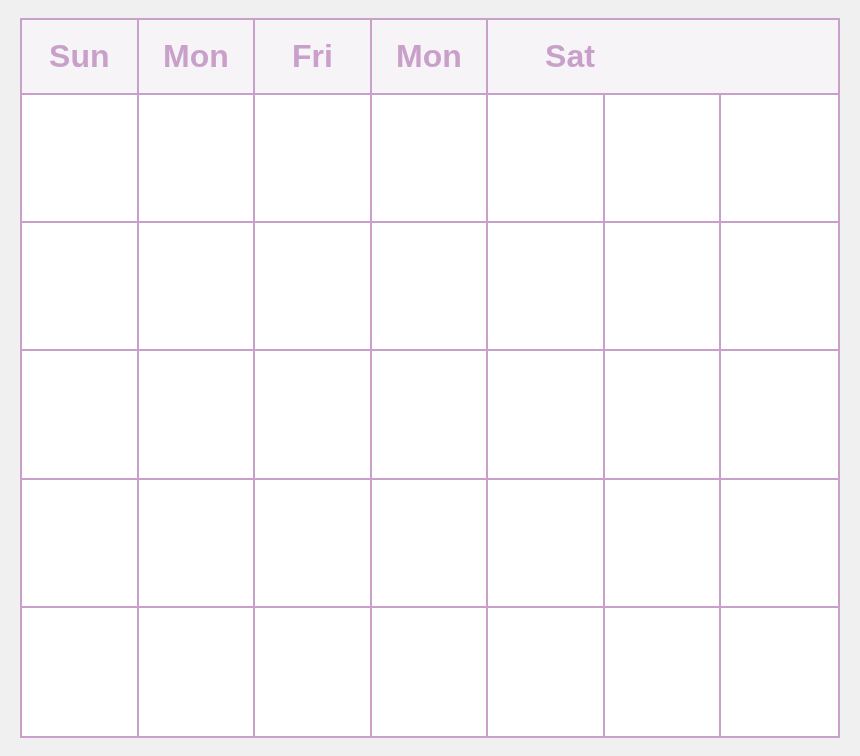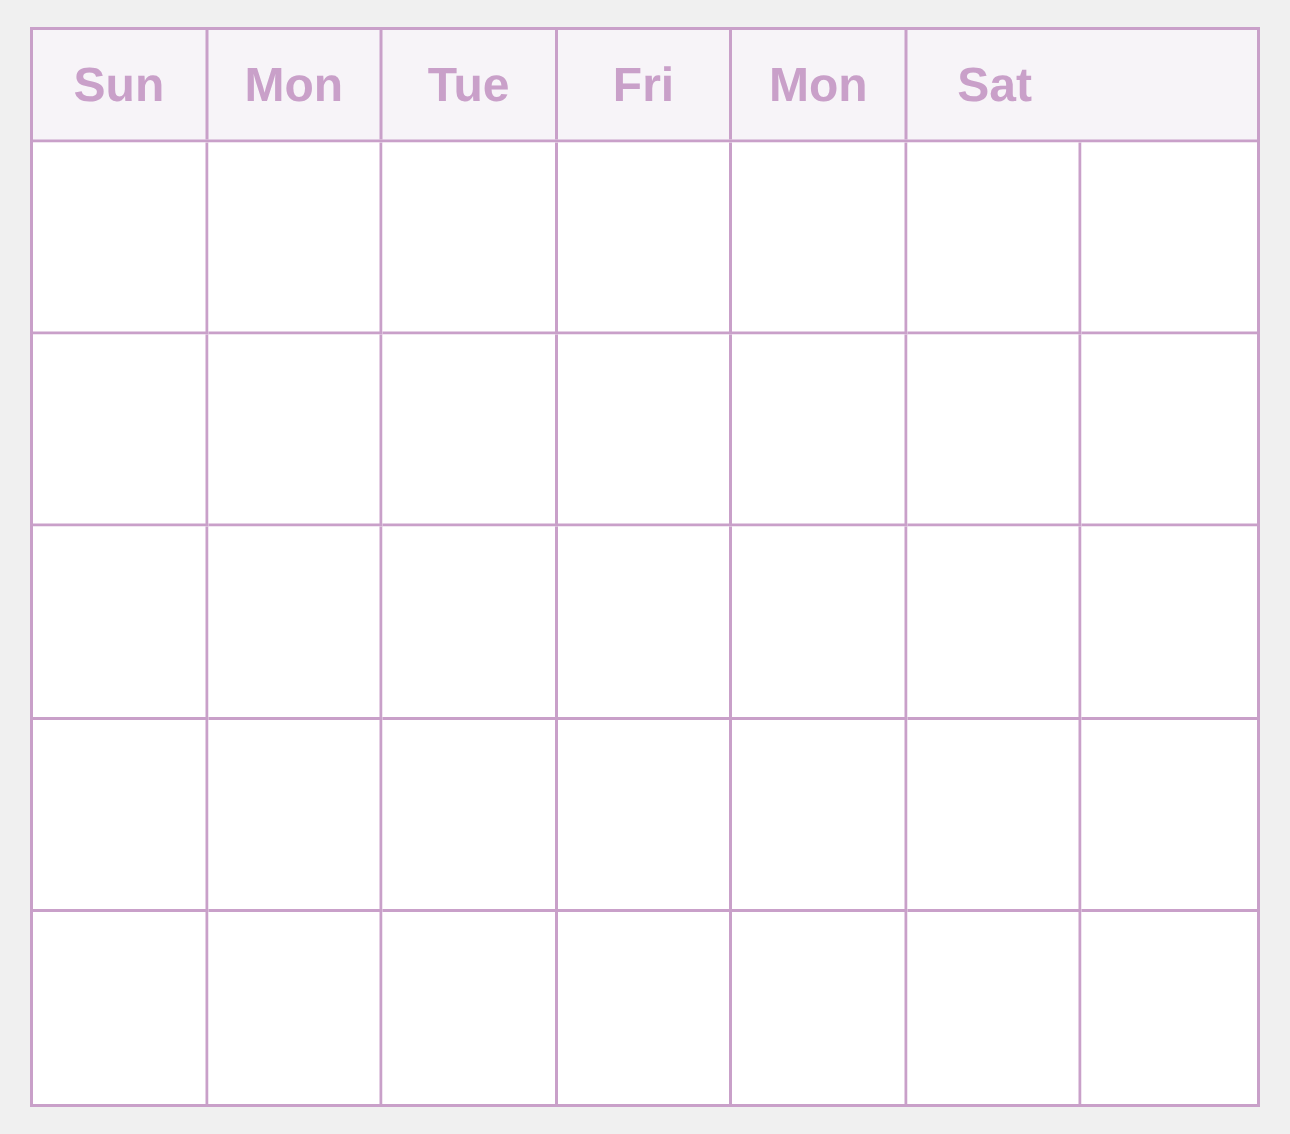--- a/index.html
+++ b/index.html
@@ -37,20 +37,21 @@
       padding: 18px 10px;
       text-align: center;
       font-size: 32px;
       font-weight: bold;
       color: #c9a0c9;
       border-right: 2px solid #c9a0c9;
     }
 
     .header-cell:last-child {
       border-right: none;
+      text-align: right;
     }
 
     .calendar-body {
       display: grid;
       grid-template-columns: repeat(7, 1fr);
       grid-template-rows: repeat(5, 1fr);
       flex: 1;
     }
 
     .day-cell {
@@ -68,21 +69,20 @@
       border-bottom: none;
     }
   </style>
 </head>
 <body>
 
 <div class="calendar-container">
   <div class="calendar-header">
     <div class="header-cell">Sun</div>
     <div class="header-cell">Mon</div>
-    <div class="header-cell">Tue</div>
     <div class="header-cell">Fri</div>
     <div class="header-cell">Mon</div>
     <div class="header-cell">Sat</div>
   </div>
   <div class="calendar-body">
 
     <div class="day-cell"></div>
     <div class="day-cell"></div>
     <div class="day-cell"></div>
     <div class="day-cell"></div>

